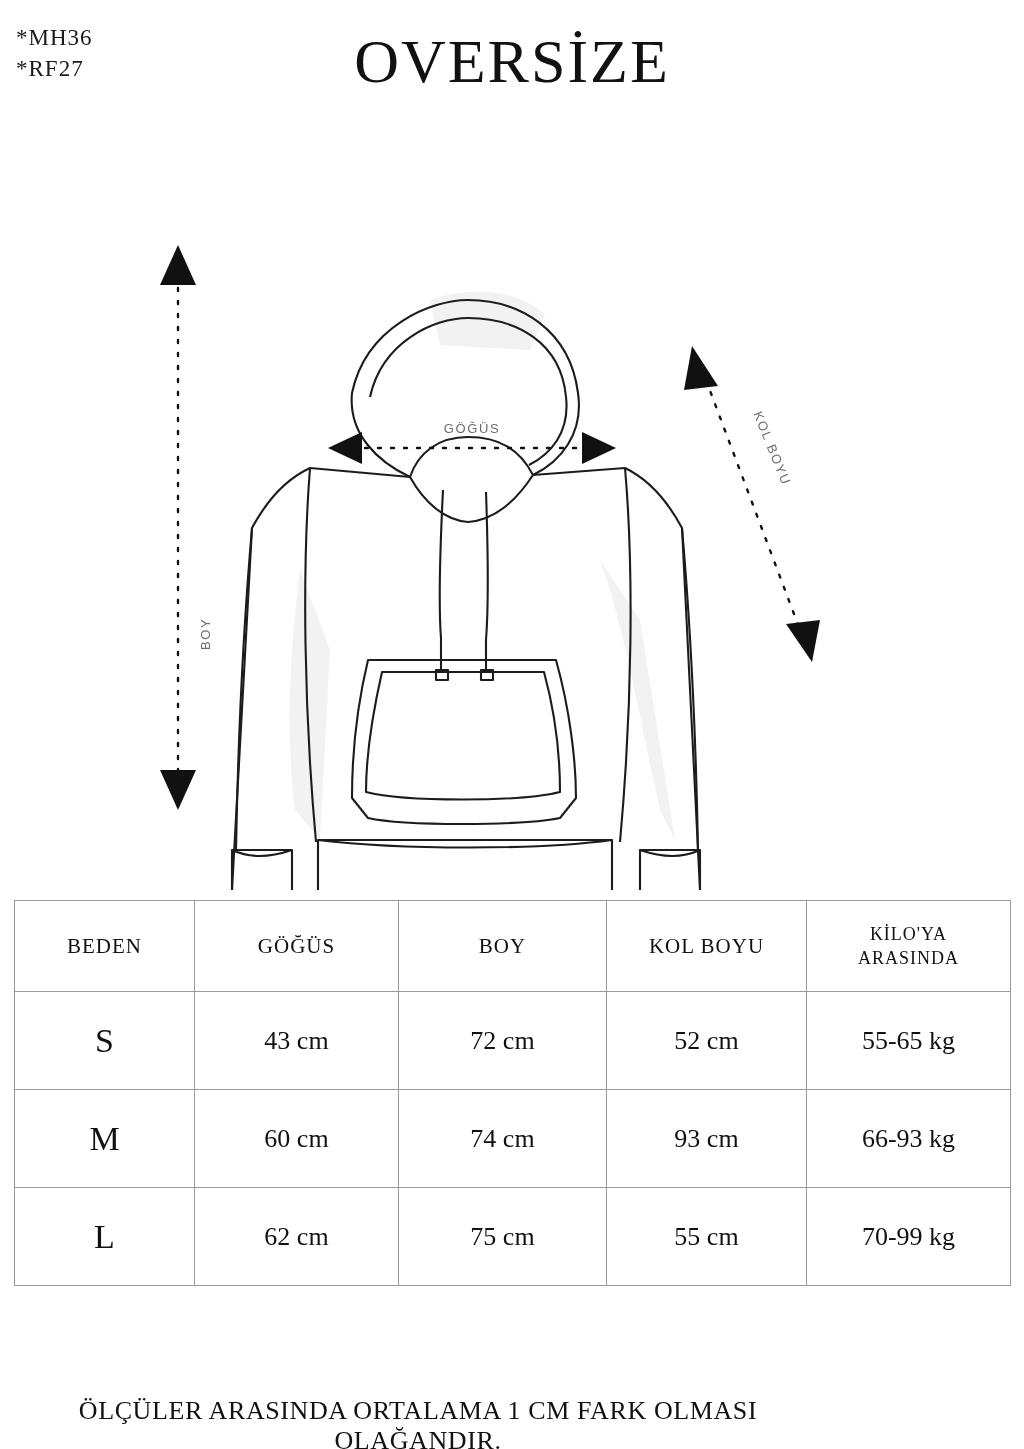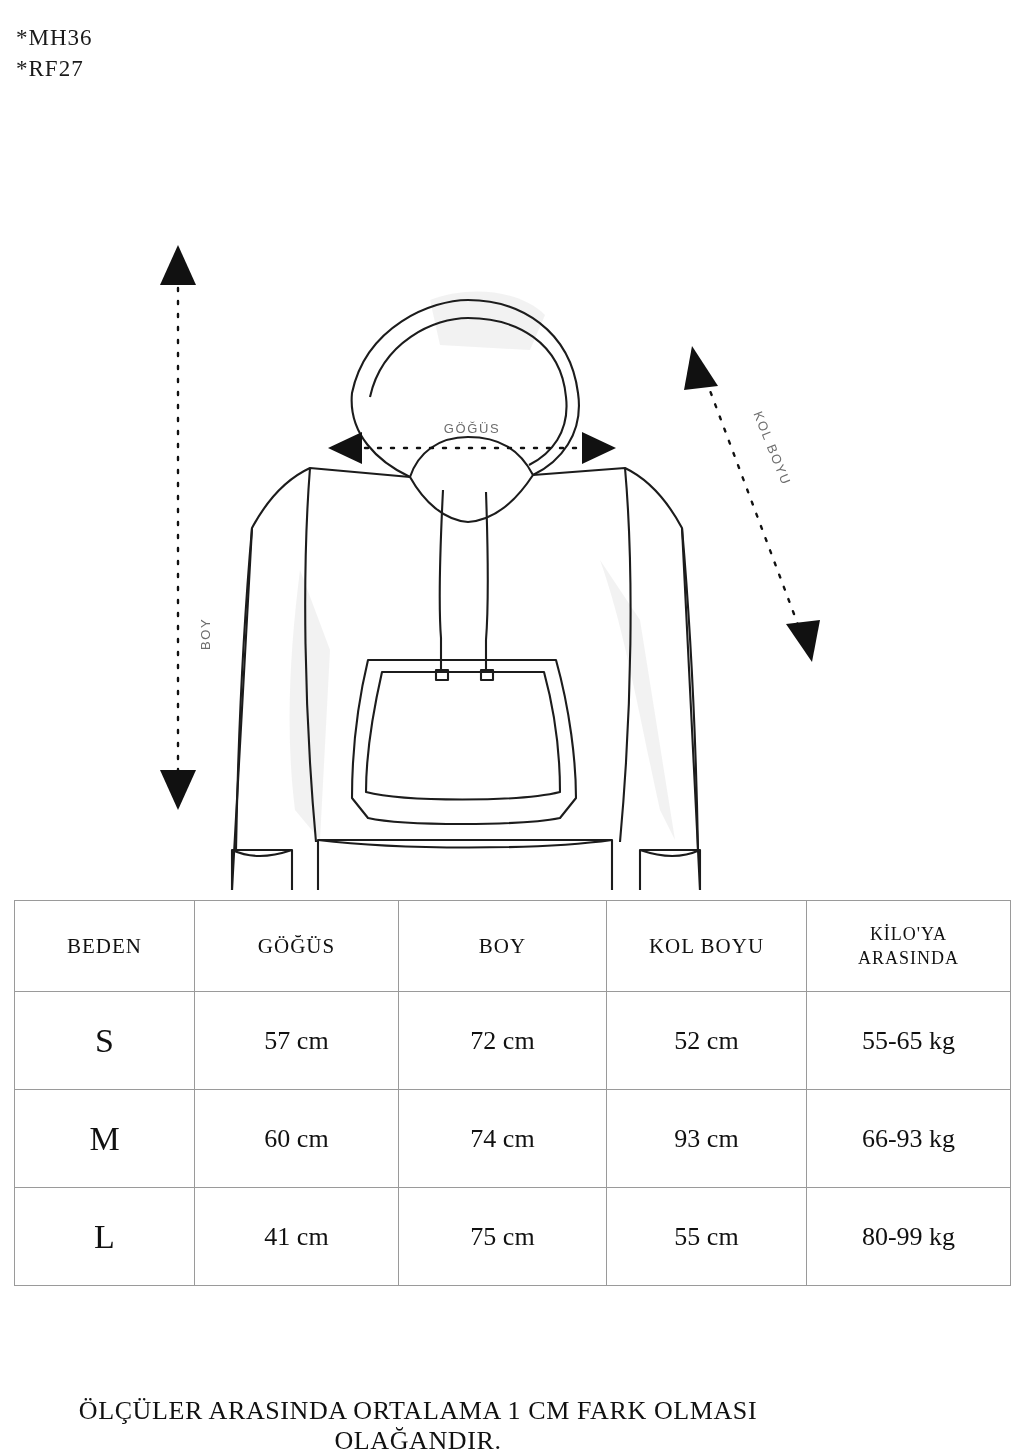--- a/index.html
+++ b/index.html
@@ -119,20 +119,21 @@
 </head>
 <body>
 
 <div class="page">
 
   <div class="codes">
     <div>*MH36</div>
     <div>*RF27</div>
   </div>
 
+  <div class="title">OVERSİZE</div>
 
   <div class="diagram">
     <svg width="1024" height="740" viewBox="0 0 1024 740" xmlns="http://www.w3.org/2000/svg">
       <defs>
         <marker id="arrowEnd" markerWidth="12" markerHeight="12" refX="6" refY="6" orient="auto">
           <path d="M0,0 L12,6 L0,12 L3,6 Z" fill="#111"></path>
         </marker>
       </defs>
 
       <g opacity="0.33">
@@ -218,37 +219,37 @@
           <th>KOL BOYU</th>
           <th class="small-head">
             <div>KİLO'YA</div>
             <div>ARASINDA</div>
           </th>
         </tr>
       </thead>
       <tbody>
         <tr>
           <td class="size-cell">S</td>
-          <td>57 cm</td>
+          <td>43 cm</td>
           <td>72 cm</td>
           <td>52  cm</td>
           <td>55-65 kg</td>
         </tr>
         <tr>
           <td class="size-cell">M</td>
           <td>60 cm</td>
           <td>74 cm</td>
           <td>93 cm</td>
           <td>66-93 kg</td>
         </tr>
         <tr>
           <td class="size-cell">L</td>
-          <td>41 cm</td>
+          <td>62 cm</td>
           <td>75 cm</td>
           <td>55 cm</td>
-          <td>80-99 kg</td>
+          <td>70-99 kg</td>
         </tr>
       </tbody>
     </table>
   </div>
 
   <div class="footnote">ÖLÇÜLER ARASINDA ORTALAMA 1 CM FARK OLMASI OLAĞANDIR.</div>
 </div>
 
 </body></html>

